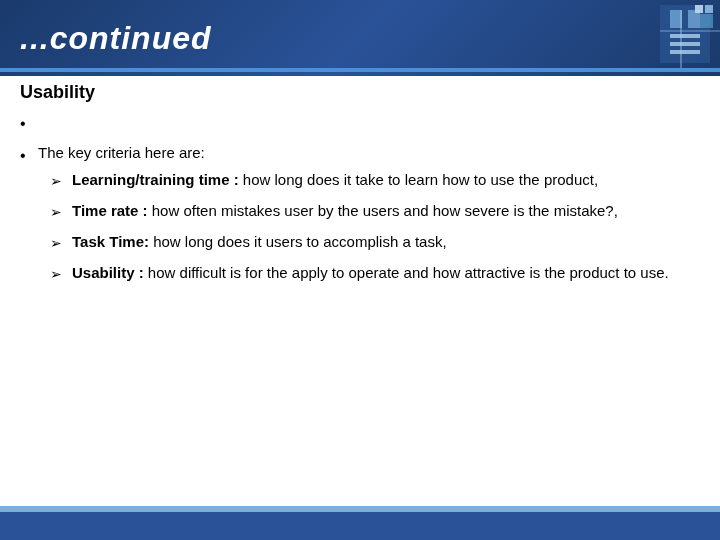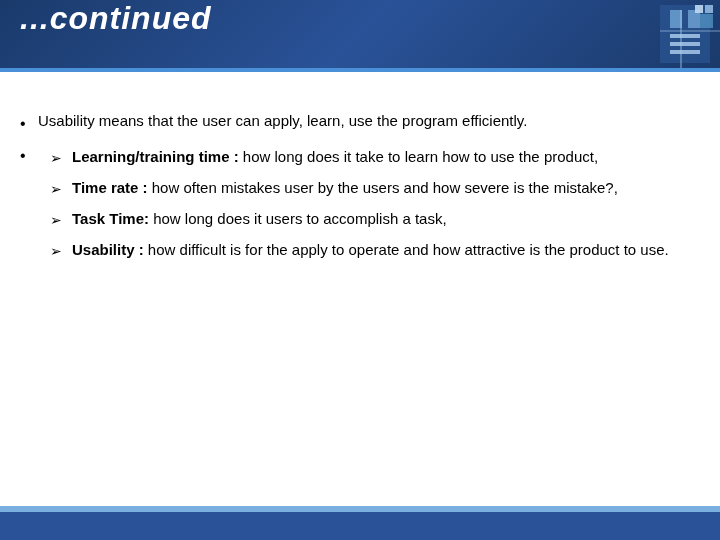--- a/index.html
+++ b/index.html
@@ -23,24 +23,24 @@
       position: relative;
       background: #ffffff;
     }
 
     
     .header {
       position: absolute;
       top: 0;
       left: 0;
       right: 0;
-      height: 68px;
+      height: 76px;
       background: linear-gradient(135deg, #1a3a6b 0%, #2a5298 50%, #1a3a6b 100%);
       display: flex;
-      align-items: flex-start;
+      align-items: center;
       padding-left: 20px;
     }
 
     .header-title {
       color: #ffffff;
       font-size: 32px;
       font-weight: bold;
       font-style: italic;
       letter-spacing: 1px;
     }
@@ -181,32 +181,33 @@
 
         <rect x="95" y="5" width="8" height="8" fill="#c0d8f0" opacity="0.9"></rect>
         <rect x="105" y="5" width="8" height="8" fill="#90b8e0" opacity="0.9"></rect>
         <rect x="100" y="14" width="13" height="14" fill="#5090c0" opacity="0.8"></rect>
       </svg>
     </div>
   </div>
 
   <div class="header-line"></div>
 
+  <div class="section-heading">Usability</div>
 
   <div class="content">
     <ul class="bullet-list">
 
       <li class="bullet-item">
         <span class="bullet-dot">•</span>
-        <span class="bullet-text">Usability means that the user can apply, learn, use the program efficiently.</span>
       </li>
 
       <li class="bullet-item">
         <span class="bullet-dot">•</span>
         <div class="bullet-text">
+          <span>The key criteria here are:</span>
           <ul class="sub-list">
 
             <li class="sub-item">
               <span class="tri-bullet">➢</span>
               <span class="sub-text">
                 <span class="underline-bold">Learning/training time :</span><span> how long does it take to learn how to use the product,</span>
               </span>
             </li>
 
             <li class="sub-item">

